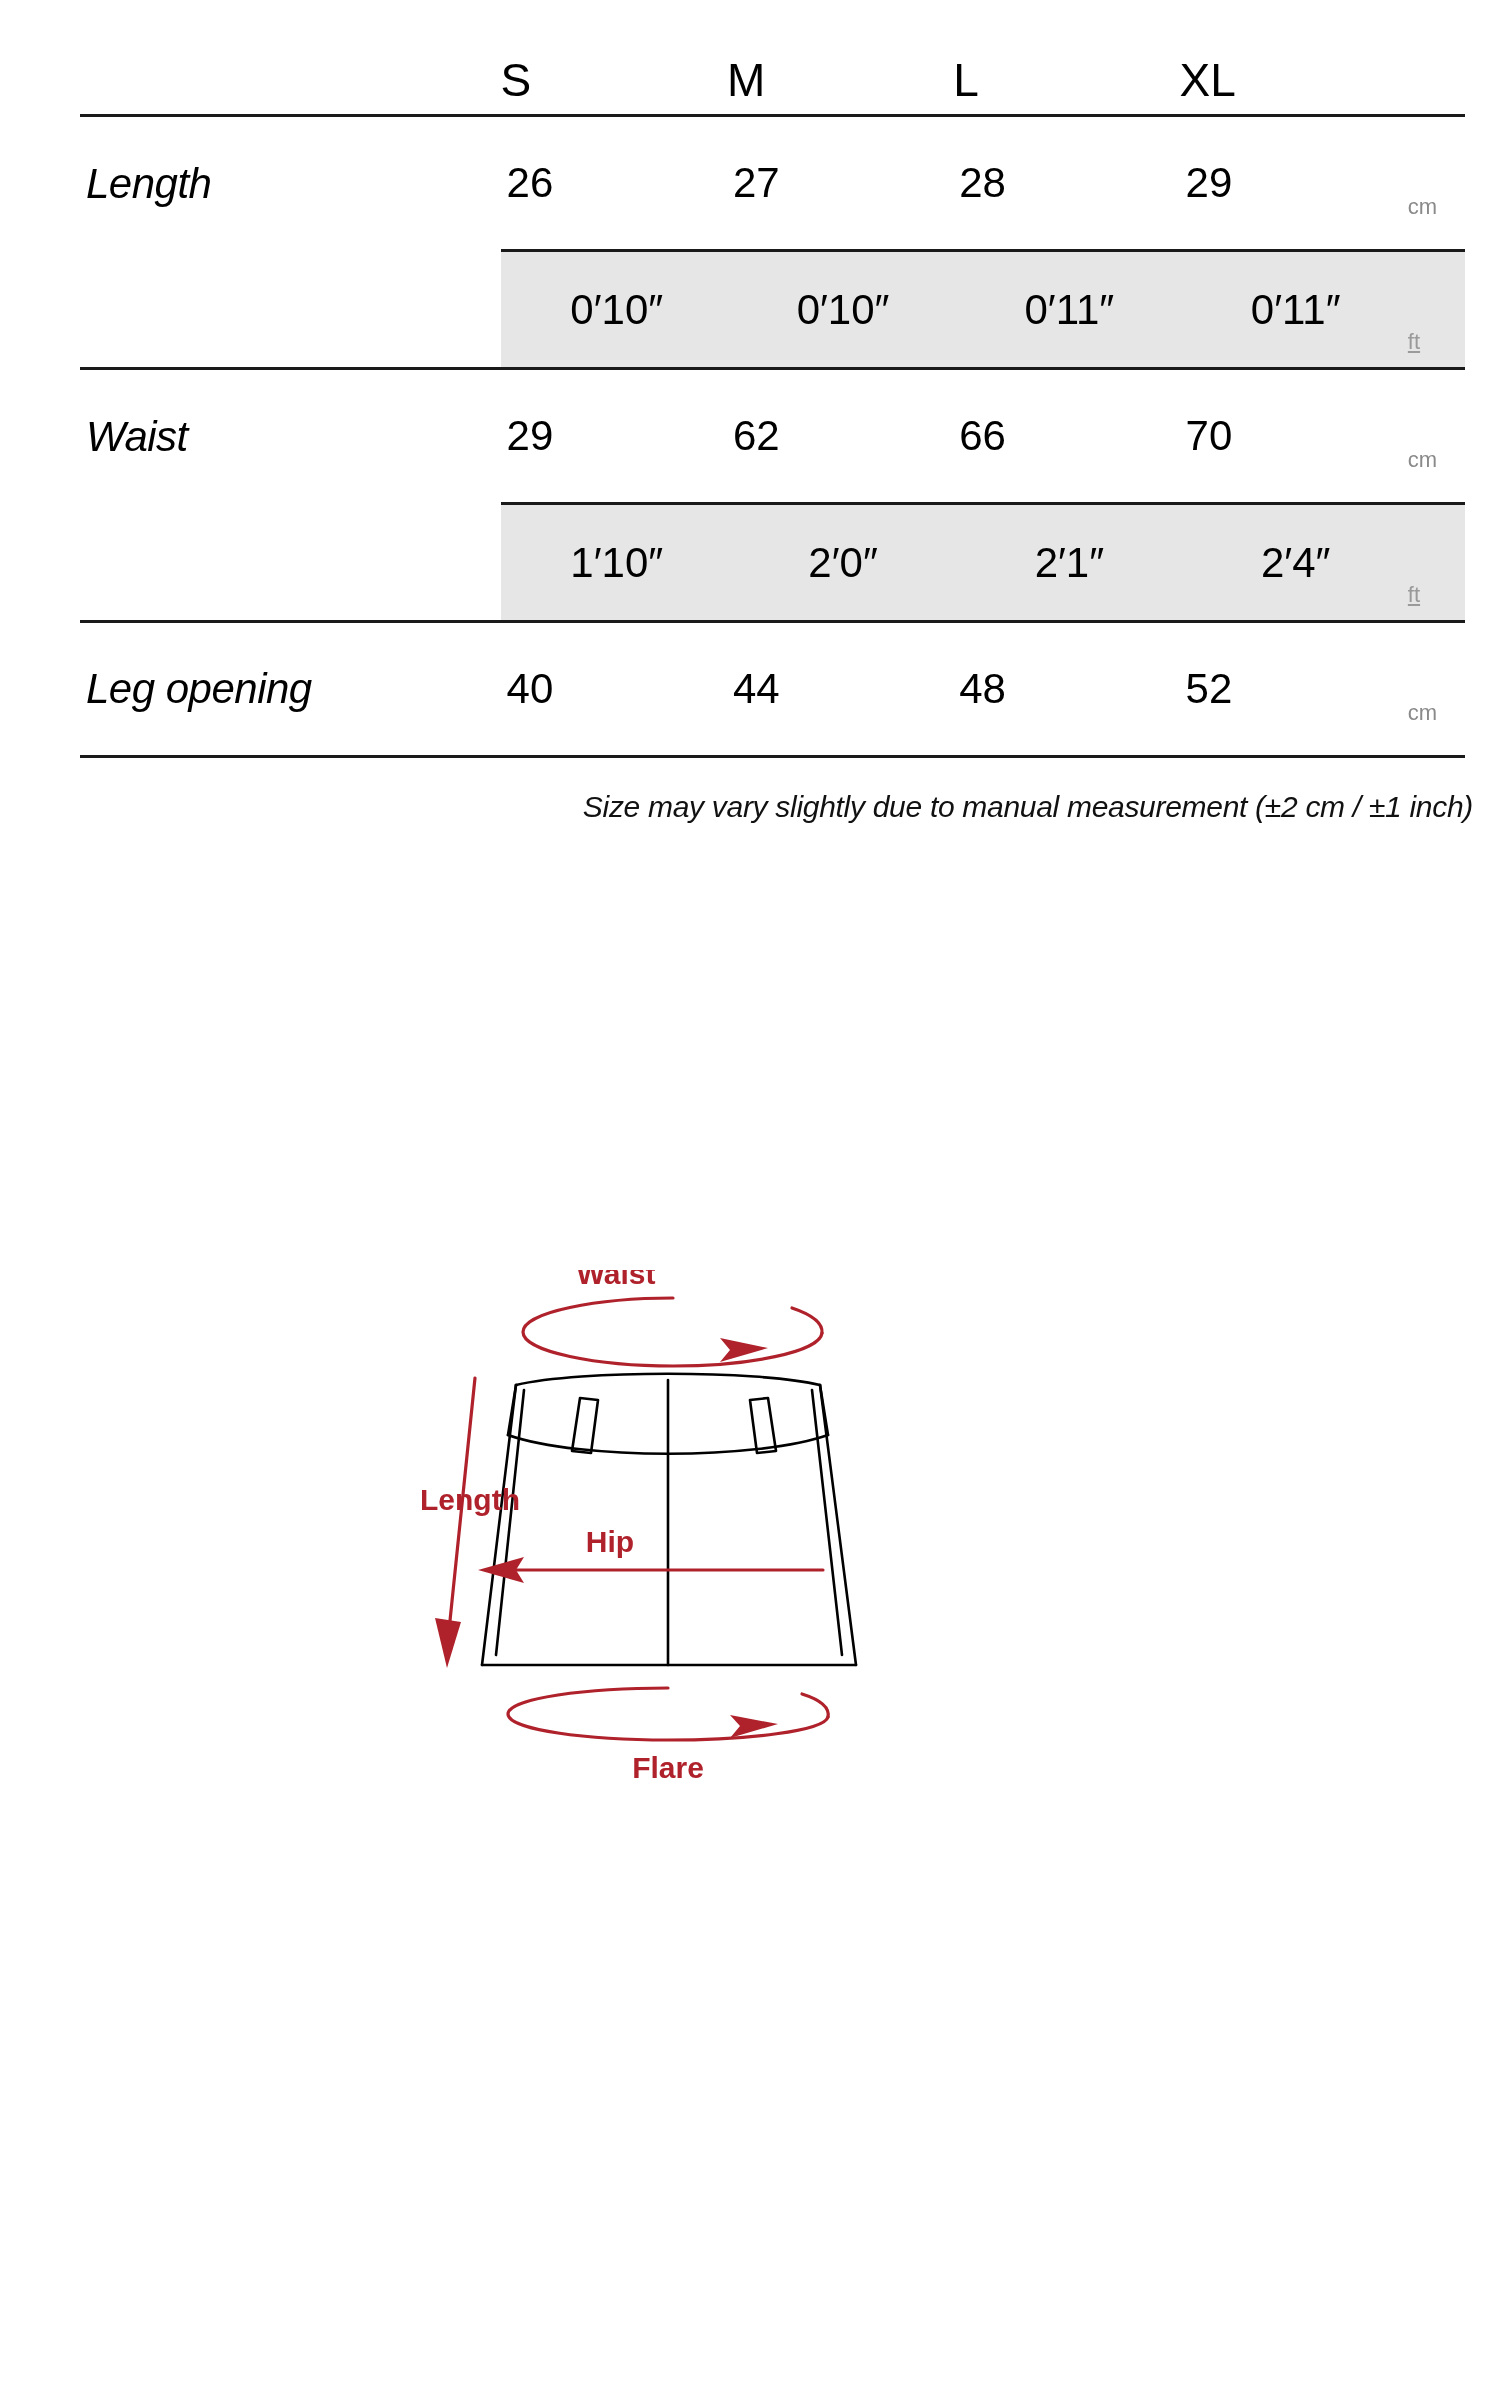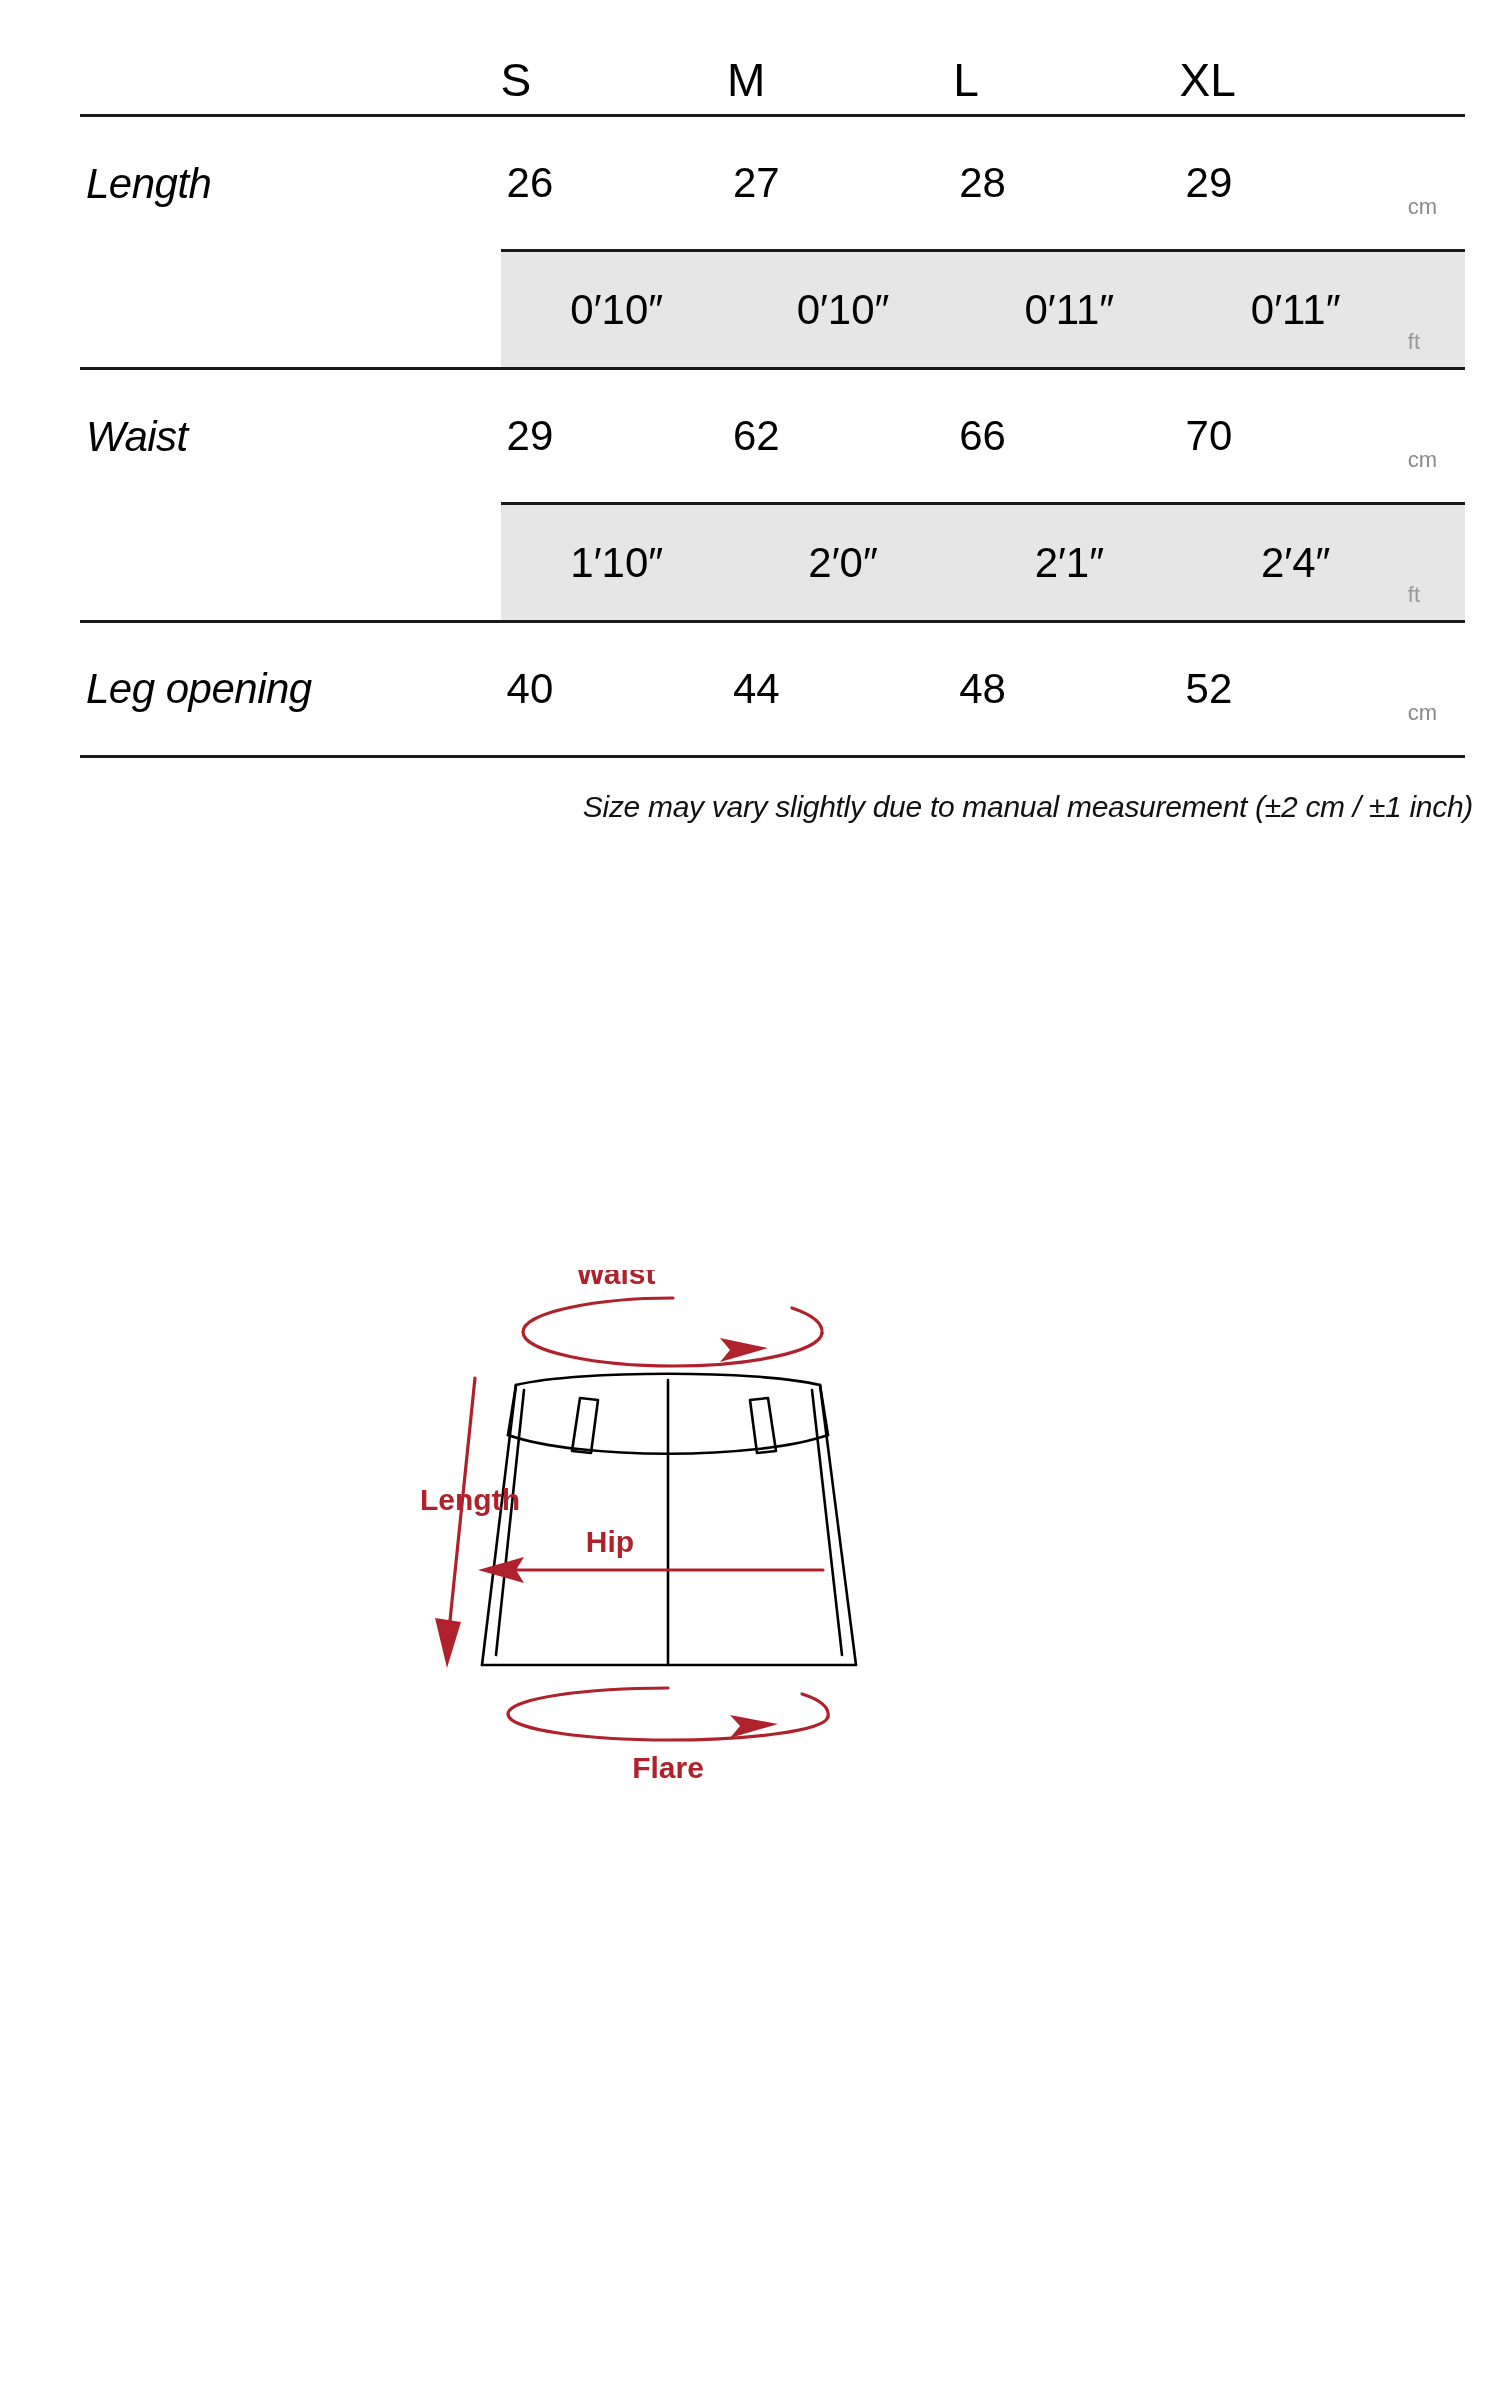--- a/index.html
+++ b/index.html
@@ -99,20 +99,21 @@
     font-size: 42px;
     padding-left: 6px;
   }
   tr.row-ft td.unit-cell {
     font-size: 22px;
     color: #9a9a9a;
     text-align: left;
     vertical-align: bottom;
     padding-bottom: 12px;
     padding-left: 2px;
+    text-decoration: underline;
   }
 
   
   tr.row-bottom td {
     height: 0;
     border-top: 3px solid #1a1a1a;
     padding: 0;
     line-height: 0;
     font-size: 0;
   }

